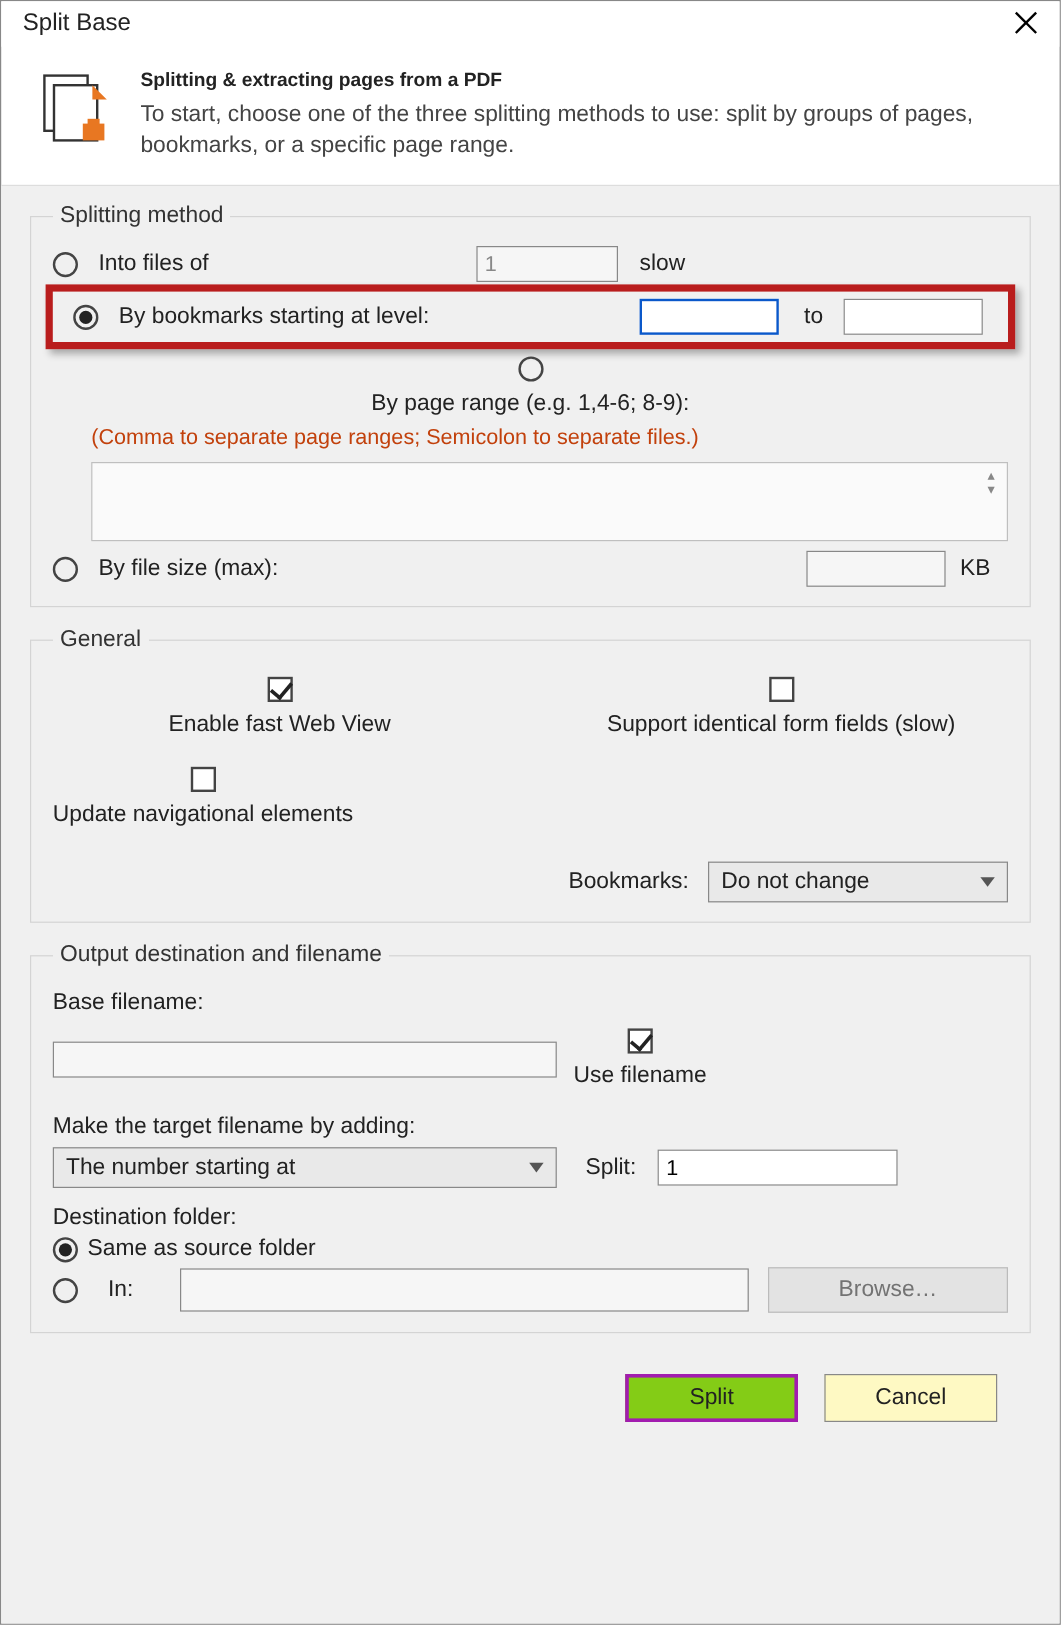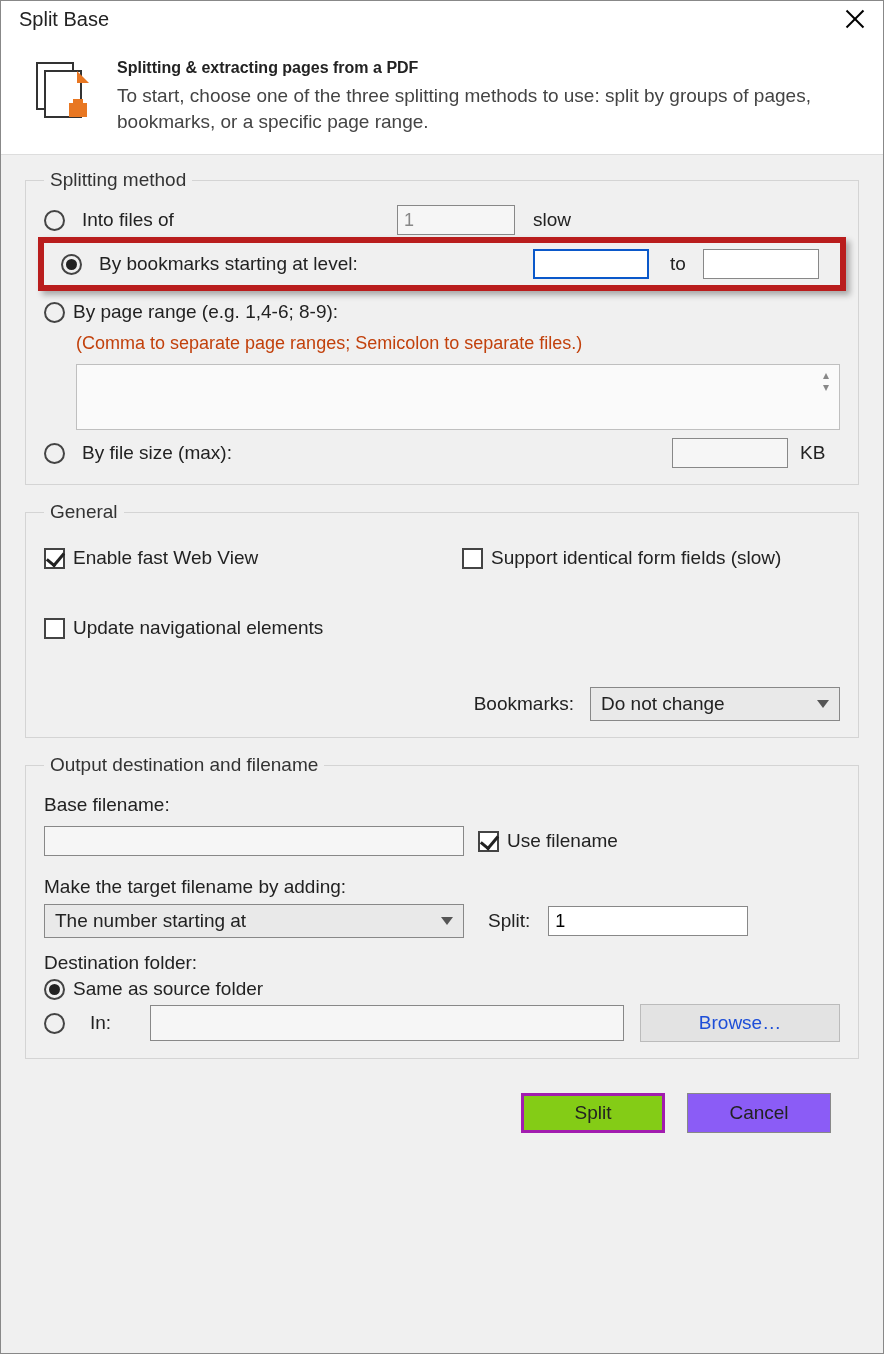--- a/index.html
+++ b/index.html
@@ -62,20 +62,21 @@
     background: #f0f0f0;
   }
   legend { padding: 0 6px; font-size: 19px; color: #333; }
 
   .radio-row, .check-row {
     display: flex;
     align-items: center;
     gap: 8px;
     margin: 6px 0;
     min-height: 30px;
+    flex-direction: column;
   }
   .radio {
     width: 21px; height: 21px; border: 2px solid #444; border-radius: 50%;
     position: relative; flex: 0 0 auto;
   }
   .radio.selected::after {
     content: ""; position: absolute; left: 3px; top: 3px;
     width: 11px; height: 11px; background: #222; border-radius: 50%;
   }
   .checkbox {
@@ -125,21 +126,21 @@
     position: absolute; right: 4px; top: 4px; width: 18px;
     color: #888; font-size: 12px; line-height: 12px; text-align: center;
   }
   .filesize-row {
     display: grid;
     grid-template-columns: 30px 1fr 120px 40px;
     align-items: center; column-gap: 8px;
     margin-top: 8px;
   }
 
-  .general-grid { display: flex; flex-direction: column; gap: 28px; }
+  .general-grid { display: flex; flex-direction: column; gap: 12px; }
   .gen-row1, .gen-row2 { display: flex; gap: 40px; align-items: center; }
   .bookmarks-row {
     display: flex; justify-content: flex-end; align-items: center; gap: 16px;
     margin-top: 10px;
   }
 
   .select {
     display: inline-flex; align-items: center; justify-content: space-between;
     border: 1px solid #888; background: #e9e9e9;
     height: 34px; padding: 0 10px; cursor: default;
@@ -158,34 +159,34 @@
   .num-input { width: 200px; height: 34px; }
 
   .dest-radio-row { display: flex; align-items: center; gap: 8px; margin: 4px 0; }
   .in-row {
     display: grid;
     grid-template-columns: 30px 44px 1fr 200px;
     align-items: center; column-gap: 16px;
   }
   .browse-btn {
     height: 38px; background: #e3e3e3; border: 1px solid #bbb;
-    color: #1d4ed8; display: flex; align-items: center; justify-content: center;
+    color: #737373; display: flex; align-items: center; justify-content: center;
   }
 
   .footer {
     display: flex; justify-content: flex-end; gap: 22px;
     padding: 18px 28px 22px 0;
   }
   .btn {
     min-width: 144px; height: 40px;
     display: flex; align-items: center; justify-content: center;
     font-size: 19px;
   }
   .btn-primary { border: 3px solid #a21caf; background: #84cc16; }
-  .btn-default { border: 1px solid #888; background: #8b5cf6; }
+  .btn-default { border: 1px solid #888; background: #fef9c3; }
 </style>
 </head>
 <body>
 
 <div class="title-bar">
   <span class="title">Split Base</span>
   <span class="close-x"></span>
 </div>
 
 <div class="header-area">

